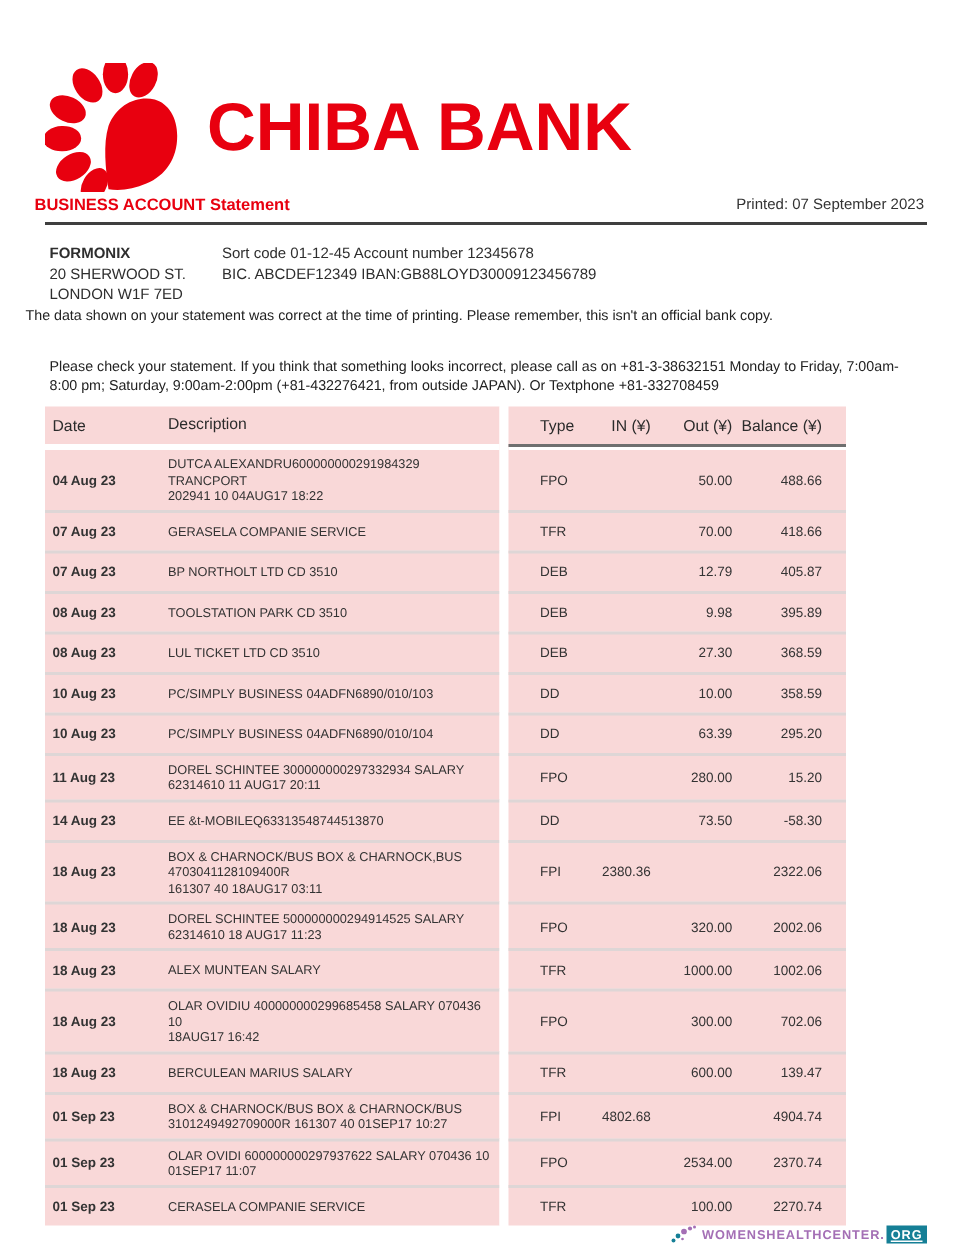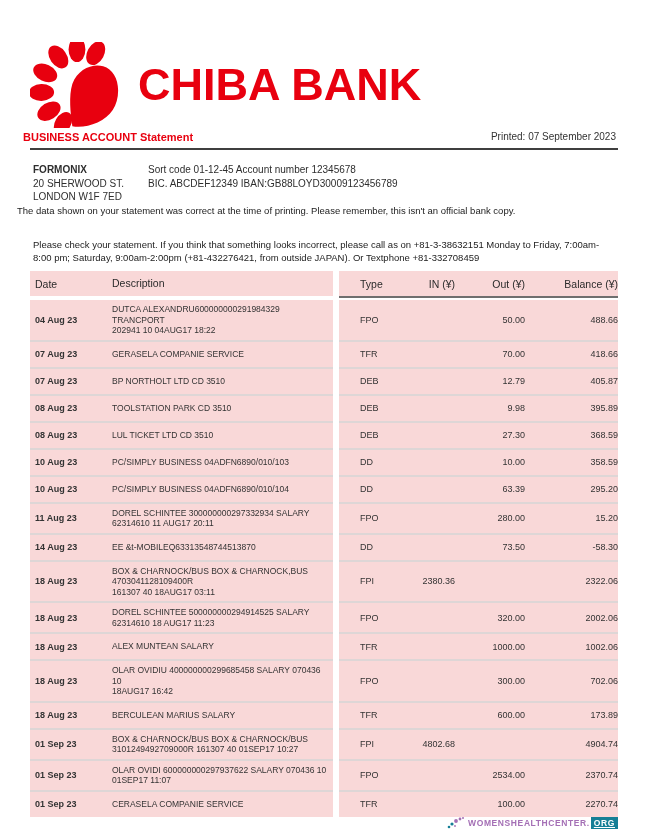--- a/index.html
+++ b/index.html
@@ -37,36 +37,36 @@
   .addr-name { font-weight:700; }
   .acct-block { position:absolute; top:163px; left:148px; font-size:10px; line-height:13.5px; }
   .disclaimer { position:absolute; top:205px; left:17px; font-size:9.5px; color:#222; }
   .contact { position:absolute; top:238px; left:33px; width:572px; font-size:9.5px; line-height:13px; color:#222; }
   
   .table { position:absolute; top:271px; left:30px; width:588px; }
   .t-row { display:flex; width:100%; }
   .seg { display:flex; background:#f9d8d8; min-height:27px; align-items:center; }
   .seg-left  { width:303px; }
   .seg-gap   { width:6px; background:#ffffff; }
-  .seg-right { width:279px; }
+  .seg-right { width:225px; }
   .t-body .seg { border-top:2px solid #ded6d6; }
   .t-body .t-row:first-child .seg { border-top:2px solid #ffffff; }
   .t-head .seg { min-height:27px; }
   .t-head .seg-left  { border-bottom:2px solid #ffffff; }
   .t-head .seg-right { border-bottom:2px solid #6f6f6f; }
   .c-date { width:82px; padding-left:5px; font-size:9px; font-weight:700; color:#333; }
   .t-head .c-date, .t-head .c-desc, .t-head .c-type,
   .t-head .c-in, .t-head .c-out, .t-head .c-bal {
     font-size:10.5px; font-weight:400; color:#2b2b2b;
   }
   .c-desc { width:221px; font-size:8.5px; line-height:10.5px; color:#333; padding:4px 2px 4px 0; }
   .c-type { width:60px; padding-left:21px; font-size:9px; color:#333; }
   .c-in   { width:56px; text-align:right; font-size:9px; color:#333; }
   .c-out  { width:70px; text-align:right; font-size:9px; color:#333; }
-  .c-bal  { width:93px; text-align:right; padding-right:0; font-size:9px; color:#333; }
+  .c-bal  { width:93px; text-align:right; padding-right:16px; font-size:9px; color:#333; }
   
   .watermark {
     position:absolute; right:28px; bottom:9px;
     display:flex; align-items:center; font-size:8.5px;
   }
   .wm-dots { width:20px; height:16px; margin-right:2px; }
   .wm-text { color:#a46fb5; letter-spacing:0.6px; font-weight:700; }
   .wm-badge {
     background:#157f96; color:#ffffff; font-weight:700;
     padding:1px 3px 1.5px 3px; margin-left:1px; letter-spacing:0.6px;text-decoration:underline;
@@ -354,21 +354,21 @@
         <div class="c-desc">
           <div>BERCULEAN MARIUS SALARY</div>
 
         </div>
       </div>
       <div class="seg-gap"></div>
       <div class="seg seg-right">
         <div class="c-type">TFR</div>
         <div class="c-in"></div>
         <div class="c-out">600.00</div>
-        <div class="c-bal">173.89</div>
+        <div class="c-bal">139.47</div>
       </div>
     </div>
 
     <div class="t-row">
       <div class="seg seg-left">
         <div class="c-date">01 Sep 23</div>
         <div class="c-desc">
           <div>BOX &amp; CHARNOCK/BUS BOX &amp; CHARNOCK/BUS</div>
           <div>3101249492709000R 161307 40 01SEP17 10:27</div>
         </div>

